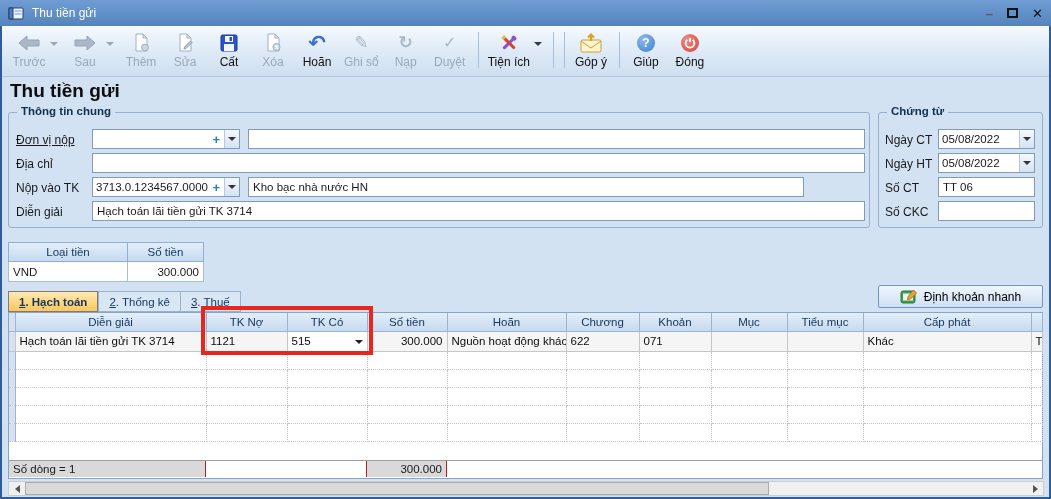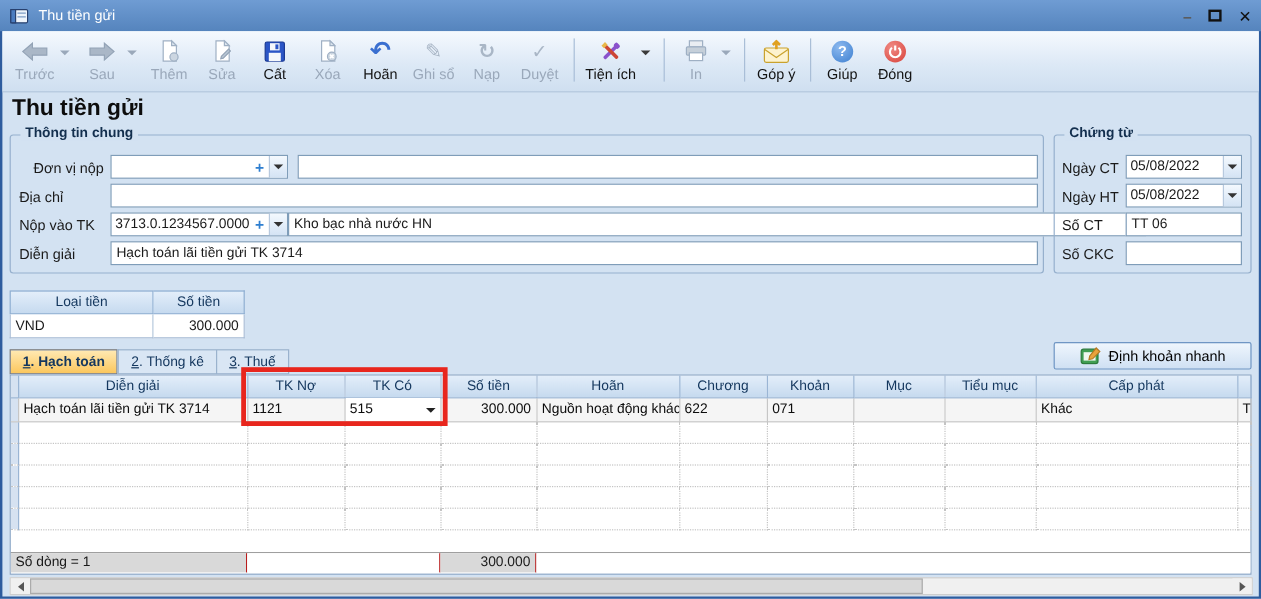--- a/index.html
+++ b/index.html
@@ -227,33 +227,20 @@
                 <rect x="8.6" y="2" width="3" height="16" rx="1.2" fill="#cc4636"></rect>
                 <rect x="8" y="1" width="4.2" height="3" fill="#e8b84a"></rect>
               </g>
           </svg>
         </div>
         <span class="tb-lbl">Tiện ích</span>
       </div>
       <i class="tb-caret"></i>
     </div>
     <div class="tb-sep"></div>
-    <div class="tb-btn disabled">
-      <div class="tb-main">
-        <div class="tb-ico">
-          <svg width="20" height="19" viewBox="0 0 20 19">
-            <rect x="4.5" y="1" width="11" height="5" fill="#e9edf2" stroke="#9fb0c4"></rect>
-            <rect x="2" y="6" width="16" height="7" rx="1" fill="#c5cfd9" stroke="#9fb0c4"></rect>
-            <rect x="4.5" y="11" width="11" height="6.5" fill="#fff" stroke="#9fb0c4"></rect>
-          </svg>
-        </div>
-        <span class="tb-lbl">In</span>
-      </div>
-      <i class="tb-caret"></i>
-    </div>
     <div class="tb-sep"></div>
     <div class="tb-btn enabled">
       <div class="tb-main">
         <div class="tb-ico">
           <svg width="24" height="20" viewBox="0 0 24 20">
             <rect x="2" y="7" width="20" height="12" rx="1.5" fill="#fdf3cf" stroke="#c9a22e"></rect>
             <path d="M2 8 l10 7 10 -7" fill="none" stroke="#c9a22e"></path>
             <path d="M12 8 V2 M9 4.5 L12 1.5 L15 4.5" fill="none" stroke="#e0a020" stroke-width="2.2"></path>
           </svg>
         </div>
@@ -282,42 +269,42 @@
         <span class="tb-lbl">Đóng</span>
       </div>
     </div>
   </div>
 
   <div class="page-title">Thu tiền gửi</div>
 
   <div class="groupbox" style="left:8px; top:112px; width:862px; height:116px;">
     <span class="legend">Thông tin chung</span>
   </div>
-  <span class="flabel" style="left:28px; top:133px;">Đơn vị nộp</span>
+  <span class="flabel" style="left:16px; top:133px;text-decoration:underline;">Đơn vị nộp</span>
   <div class="combo" style="left:92px; top:129px; width:148px;">
     <span class="combo-val"></span>
     <span class="plus">+</span>
     <span class="combo-btn">
         <i></i>
       </span>
   </div>
   <div class="input" style="left:248px; top:129px; width:617px;"></div>
 
   <span class="flabel" style="left:16px; top:157px;">Địa chỉ</span>
   <div class="input" style="left:92px; top:153px; width:773px;"></div>
 
   <span class="flabel" style="left:16px; top:181px;">Nộp vào TK</span>
   <div class="combo" style="left:92px; top:177px; width:148px;">
     <span class="combo-val">3713.0.1234567.0000</span>
     <span class="plus">+</span>
     <span class="combo-btn">
         <i></i>
       </span>
   </div>
-  <div class="input" style="left:240px; top:177px; width:715px;">Kho bạc nhà nước HN</div>
+  <div class="input" style="left:248px; top:177px; width:556px;">Kho bạc nhà nước HN</div>
 
   <span class="flabel" style="left:16px; top:205px;">Diễn giải</span>
   <div class="input" style="left:92px; top:201px; width:773px;">Hạch toán lãi tiền gửi TK 3714</div>
 
   <div class="groupbox" style="left:878px; top:112px; width:165px; height:116px;">
     <span class="legend">Chứng từ</span>
   </div>
   <span class="flabel" style="left:885px; top:133px;">Ngày CT</span>
   <div class="combo" style="left:938px; top:129px; width:97px;">
     <span class="combo-val">05/08/2022</span>

